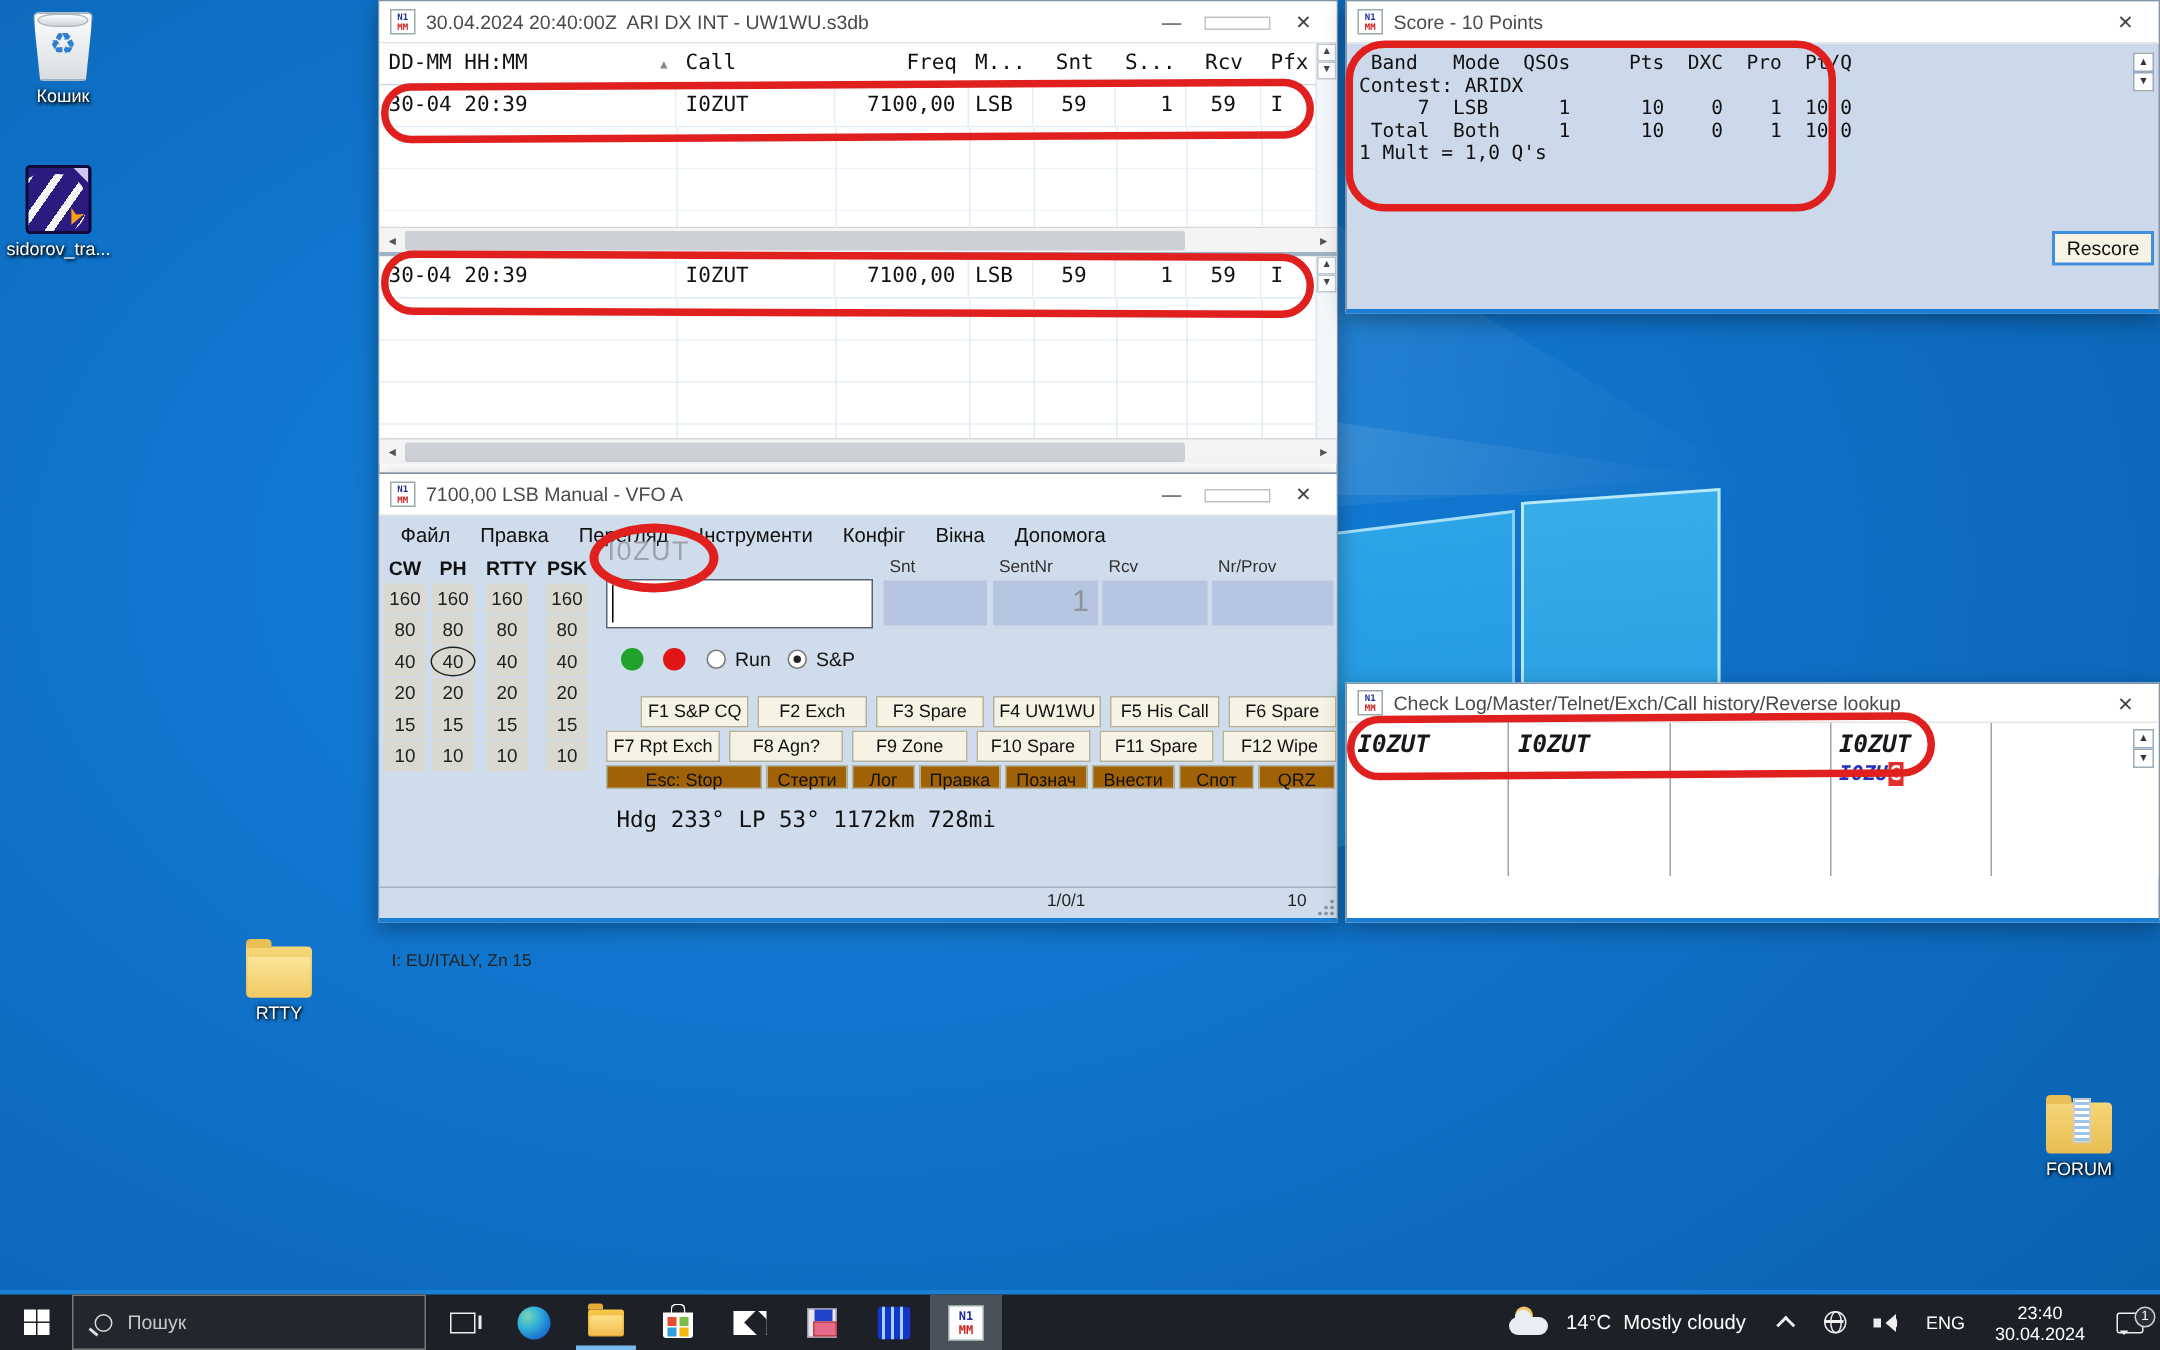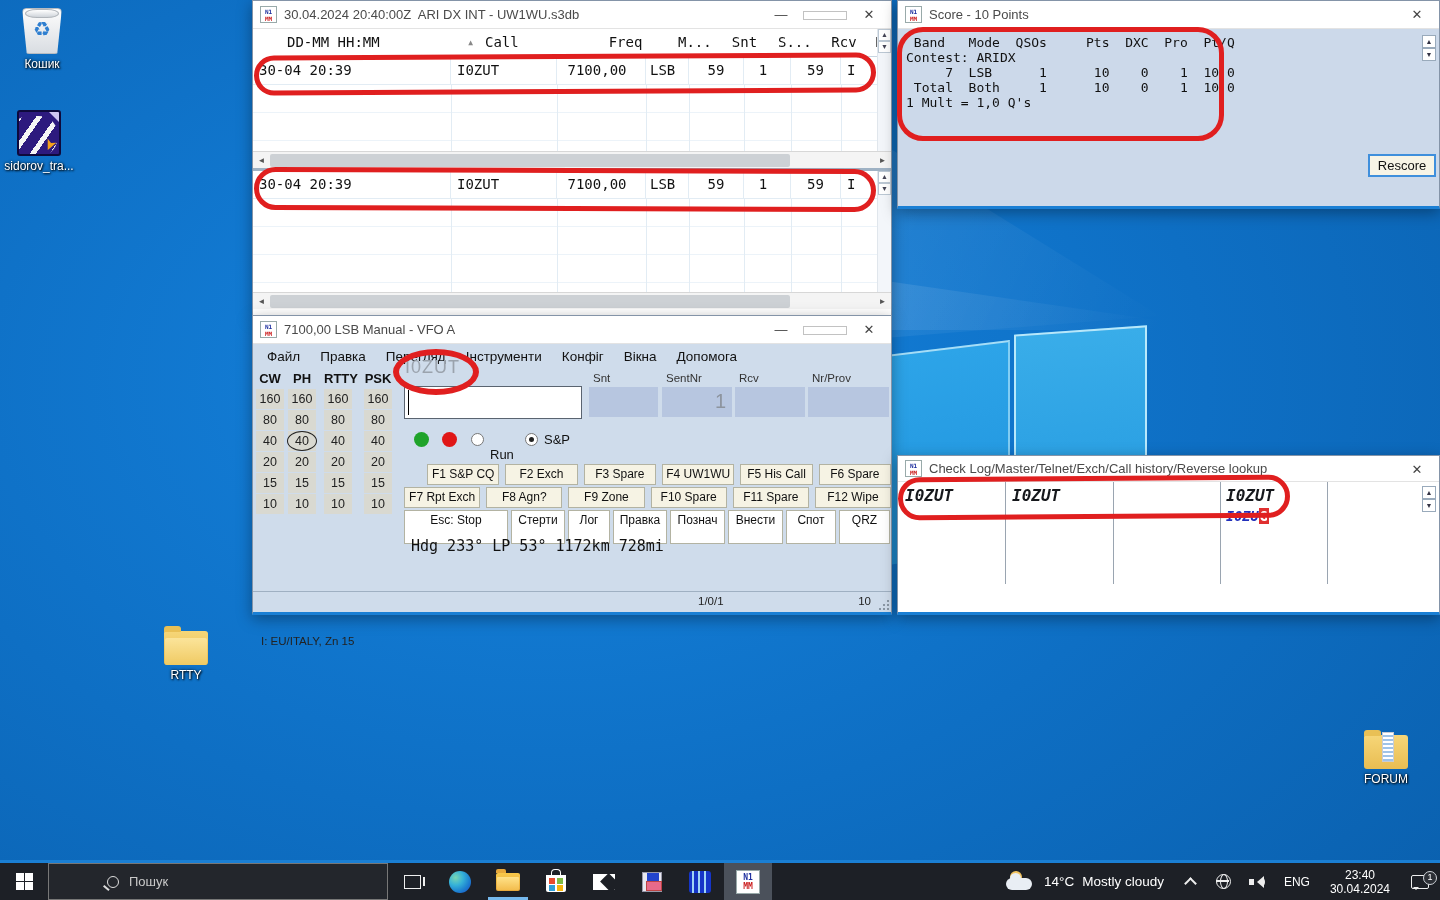--- a/index.html
+++ b/index.html
@@ -61,25 +61,25 @@
   .wctl { display:flex; height:100%; }
   .wctl span { width:44px; text-align:center; line-height:28px; font-size:13px; color:#444; }
   .wctl .maxi { color:#c2c2c2; }
   .maxbox { display:inline-block; width:9px; height:9px; border:1px solid #c2c2c2; vertical-align:middle; }
 
   
   .logwin { left:252px; top:0; width:640px; height:316px; background:#fff; }
   .lw-grid { display:grid; grid-template-columns:198px 106px 89px 43px 55px 47px 50px 1fr; height:28px;
     font:14px/27px "DejaVu Sans Mono",monospace; color:#111; }
   .lw-grid > div { overflow:hidden; white-space:nowrap; }
-  .hdr { border-bottom:1px solid #c9d6e2; background:#fff;margin-left:28px; }
+  .hdr { border-bottom:1px solid #c9d6e2; background:#fff; }
   .hdr .c1 { position:relative; }
   .sort { position:absolute; right:6px; top:9px; font-size:8px; color:#888; line-height:10px; }
   .qrow > div { border-right:1px solid #e2ecf4; border-bottom:1px solid #e2ecf4; background:#fff; }
-  .cl { padding-left:6px; } .cr { padding-right:8px; text-align:center; } .cc { text-align:center; } .cm { padding-left:4px; }
+  .cl { padding-left:6px; } .cr { padding-right:8px; text-align:right; } .cc { text-align:center; } .cm { padding-left:4px; }
   .body-rows { position:relative;
     background:
       linear-gradient(#e2ecf4,#e2ecf4) 198px 0/1px 100% no-repeat,
       linear-gradient(#e2ecf4,#e2ecf4) 304px 0/1px 100% no-repeat,
       linear-gradient(#e2ecf4,#e2ecf4) 393px 0/1px 100% no-repeat,
       linear-gradient(#e2ecf4,#e2ecf4) 436px 0/1px 100% no-repeat,
       linear-gradient(#e2ecf4,#e2ecf4) 491px 0/1px 100% no-repeat,
       linear-gradient(#e2ecf4,#e2ecf4) 538px 0/1px 100% no-repeat,
       linear-gradient(#e2ecf4,#e2ecf4) 588px 0/1px 100% no-repeat,
       repeating-linear-gradient(180deg,#fff 0 27px,#ecf3f9 27px 28px);
@@ -115,21 +115,21 @@
   .flabel { position:absolute; top:28px; font-size:11.5px; color:#333; }
   .ffield { position:absolute; top:43px; height:30px; background:#b7c6e0; }
   .sentnr-val { position:absolute; right:6px; top:3px; font-size:20px; color:#8d949e; }
   .led { position:absolute; top:88px; width:15px; height:15px; border-radius:50%; }
   .radio { position:absolute; top:89px; width:13px; height:13px; border-radius:50%; background:#fff; border:1px solid #777; }
   .radio .dot { position:absolute; left:3px; top:3px; width:5px; height:5px; border-radius:50%; background:#222; }
   .rlabel { position:absolute; top:88px; font-size:13px; color:#111; }
   .fkrow { position:absolute; left:151px; width:487px; display:flex; gap:6px; }
   .fk { height:21px; background:#f6f3e4; border:1px solid #b3b3a2; font-size:12px; color:#111; text-align:center; line-height:19px; flex:1; }
   .akrow { position:absolute; left:151px; width:487px; display:flex; gap:3px; }
-  .ak { height:34px; background:#ffffff; border:1px solid #b3b3a2; font-size:12px; color:#111; text-align:center; line-height:19px; }
+  .ak { height:16px; background:#a16207; border:1px solid #b3b3a2; font-size:12px; color:#111; text-align:center; line-height:19px; }
   .heading { position:absolute; left:158px; top:193px; font:15px "DejaVu Sans Mono",monospace; color:#111; }
   .statusbar { position:absolute; left:0; right:0; bottom:0; height:21px; background:#cfdceb; border-top:1px solid #9fb0c2; font-size:11.5px; color:#222; }
   .grip { position:absolute; right:1px; bottom:1px; width:12px; height:12px;
     background:radial-gradient(circle at 2px 10px,#8a97a5 1px,transparent 1.5px),
                radial-gradient(circle at 6px 10px,#8a97a5 1px,transparent 1.5px),
                radial-gradient(circle at 10px 10px,#8a97a5 1px,transparent 1.5px),
                radial-gradient(circle at 6px 6px,#8a97a5 1px,transparent 1.5px),
                radial-gradient(circle at 10px 6px,#8a97a5 1px,transparent 1.5px),
                radial-gradient(circle at 10px 2px,#8a97a5 1px,transparent 1.5px); }
 
@@ -147,21 +147,21 @@
 
   
   .anno { position:absolute; border:5px solid #e01f1f; border-radius:26px; z-index:50; pointer-events:none; }
 
   
   .taskbar { position:absolute; left:0; bottom:0; width:1440px; height:40px; background:#1d2026; z-index:100;
     border-top:3px solid #1a7fd4; display:flex; align-items:stretch; }
   .tb-btn { width:48px; display:flex; align-items:center; justify-content:center; position:relative; }
   .winlogo { width:17px; height:17px; display:grid; grid-template-columns:8px 8px; grid-template-rows:8px 8px; gap:1px; }
   .winlogo i { background:#fff; }
-  .searchbox { width:340px; background:#23262c; border:1px solid #777; display:flex; align-items:center; color:#c9c9c9; font-size:13px;padding-left:44px; }
+  .searchbox { width:236px; background:#23262c; border:1px solid #777; display:flex; align-items:center; color:#c9c9c9; font-size:13px; }
   .mag { width:12px; height:12px; border:1.5px solid #ddd; border-radius:50%; position:relative; margin:0 10px 0 14px; }
   .mag::after { content:""; position:absolute; left:-5px; top:10px; width:7px; height:1.5px; background:#ddd; transform:rotate(40deg); }
   .taskview { width:17px; height:14px; border:1.5px solid #eee; position:relative; }
   .taskview::after { content:""; position:absolute; right:-5px; top:1px; width:2px; height:9px; background:#eee; box-shadow:0 0 0 0 #eee; }
   .edge { width:22px; height:22px; border-radius:50%;
     background:radial-gradient(circle at 30% 30%, #7ad6b1 0%, #35b2d8 35%, #1d7fd0 65%, #1849c8 100%); }
   .xfolder { width:24px; height:18px; background:linear-gradient(180deg,#f8c84a,#e8a93b); border-radius:2px; position:relative; }
   .xfolder::before { content:""; position:absolute; left:0; top:-4px; width:10px; height:4px; background:#e8a93b; border-radius:2px 2px 0 0; }
   .xfolder::after { content:""; position:absolute; left:1px; right:1px; top:4px; bottom:1px; background:linear-gradient(180deg,#ffe289,#f3bd4e); border-radius:1px; }
   .underline { position:absolute; left:4px; right:4px; bottom:0; height:3px; background:#76b9ed; }
@@ -402,21 +402,21 @@
       <div class="ffield" style="left:336px;width:69px;"></div>
       <div class="ffield" style="left:409px;width:70px;">
         <span class="sentnr-val">1</span>
       </div>
       <div class="ffield" style="left:482px;width:70px;"></div>
       <div class="ffield" style="left:555px;width:81px;"></div>
 
       <span class="led" style="left:161px;background:#1fa32a;"></span>
       <span class="led" style="left:189px;background:#e01616;"></span>
       <span class="radio" style="left:218px;"></span>
-      <span class="rlabel" style="left:237px;margin-top:15px;">Run</span>
+      <span class="rlabel" style="left:237px;">Run</span>
       <span class="radio" style="left:272px;">
           <span class="dot"></span>
         </span>
       <span class="rlabel" style="left:291px;">S&amp;P</span>
 
       <div class="fkrow" style="top:120px;padding-left:23px;">
         <span class="fk">F1 S&amp;P CQ</span>
         <span class="fk">F2 Exch</span>
         <span class="fk">F3 Spare</span>
         <span class="fk">F4 UW1WU</span>

